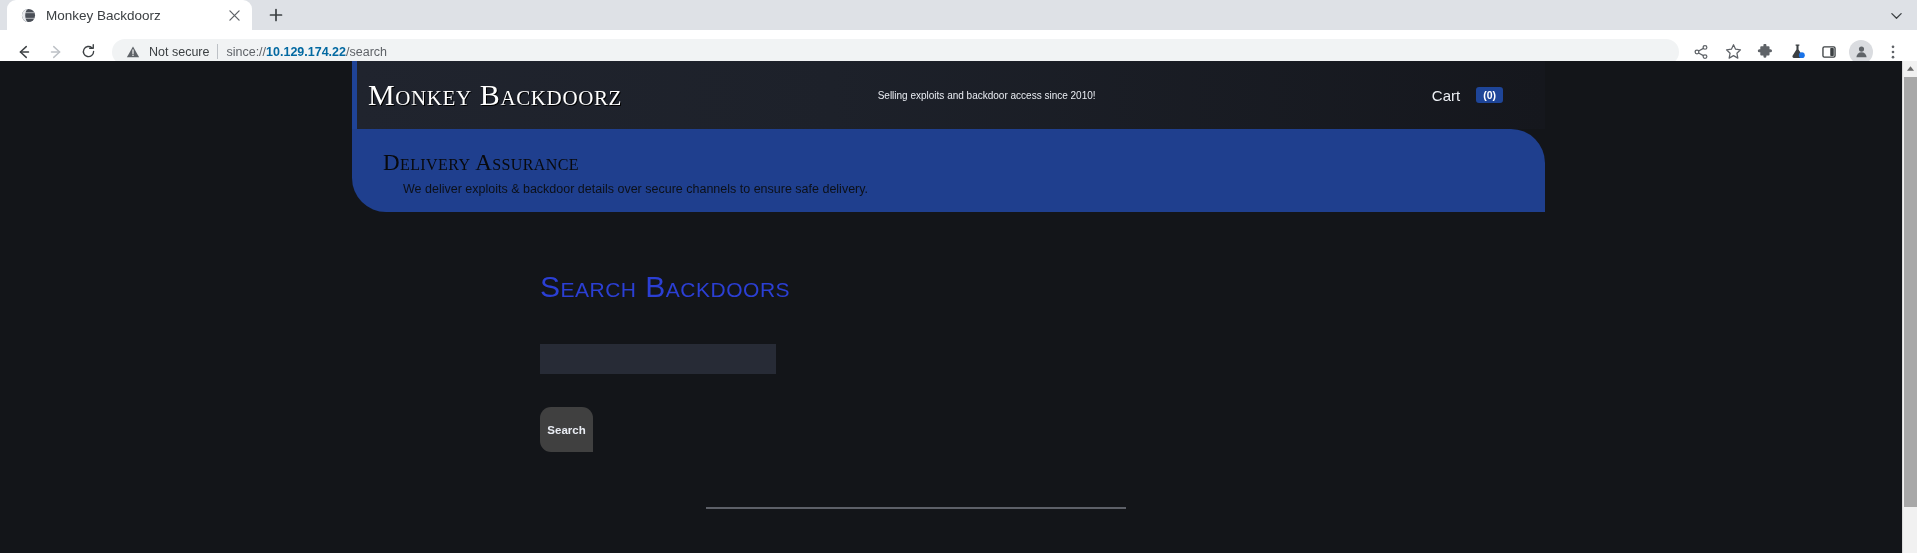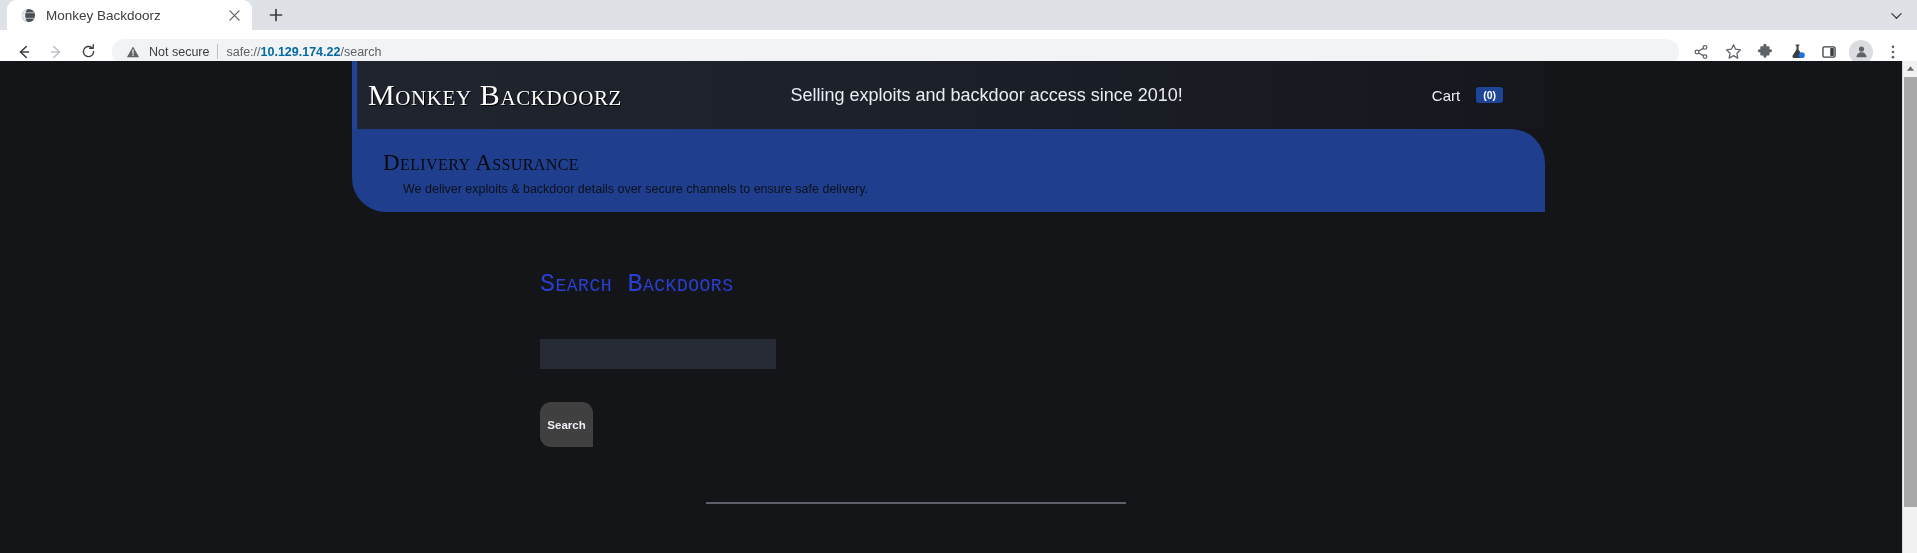--- a/index.html
+++ b/index.html
@@ -164,21 +164,21 @@
     font-size: 30px;
     letter-spacing: 0.6px;
     color: #ffffff;
     text-shadow: 1px 1px 0 #000;
     white-space: nowrap;
   }
   .tagline {
     position: absolute;
     left: 53%;
     transform: translateX(-50%);
-    font-size: 18px;
+    font-size: 10px;
     color: #e9ecf2;
     white-space: nowrap;
   }
   .cart {
     position: absolute;
     right: 42px;
     display: flex;
     align-items: center;
     gap: 16px;
   }
@@ -212,23 +212,23 @@
     margin-top: 7px;
     font-size: 12.5px;
     color: #0c1018;
     margin-left: 20px;
   }
 
   .search-section {
     padding: 58px 0 0 188px;
   }
   .search-heading {
-    font-family: Liberation Mono, monospace;
+    font-family: Liberation Sans, sans-serif;
     font-variant: small-caps;
-    font-size: 25px;
+    font-size: 30px;
     color: #2b3fd4;
     letter-spacing: 0.5px;
   }
   .search-input {
     display: block;
     margin-top: 40px;
     width: 236px;
     height: 30px;
     background: #272b36;
     border: none;
@@ -341,21 +341,21 @@
     <div class="omnibox">
       <span class="warn-icon">
         <svg width="14" height="14" viewBox="0 0 16 16">
           <path d="M8 1.6 L15 14 H1 Z" fill="#5f6368"></path>
           <path d="M8 5.6 V9.6" stroke="#ffffff" stroke-width="1.3" stroke-linecap="round"></path>
           <circle cx="8" cy="11.7" r="0.85" fill="#ffffff"></circle>
         </svg>
       </span>
       <span class="notsecure">Not secure</span>
       <span class="omni-sep"></span>
-      <span class="url"><span>safe://</span><b>10.129.174.22</b><span>/search</span></span>
+      <span class="url"><span>since://</span><b>10.129.174.22</b><span>/search</span></span>
     </div>
 
     <div class="tool-icons">
       <div class="tb-icon">
         <svg width="16" height="16" viewBox="0 0 18 18">
           <circle cx="13.5" cy="3.8" r="2.1" fill="none" stroke="#5f6368" stroke-width="1.4"></circle>
           <circle cx="4.5" cy="9" r="2.1" fill="none" stroke="#5f6368" stroke-width="1.4"></circle>
           <circle cx="13.5" cy="14.2" r="2.1" fill="none" stroke="#5f6368" stroke-width="1.4"></circle>
           <path d="M6.3 7.9 L11.7 4.9 M6.3 10.1 L11.7 13.1" stroke="#5f6368" stroke-width="1.4"></path>
         </svg>

